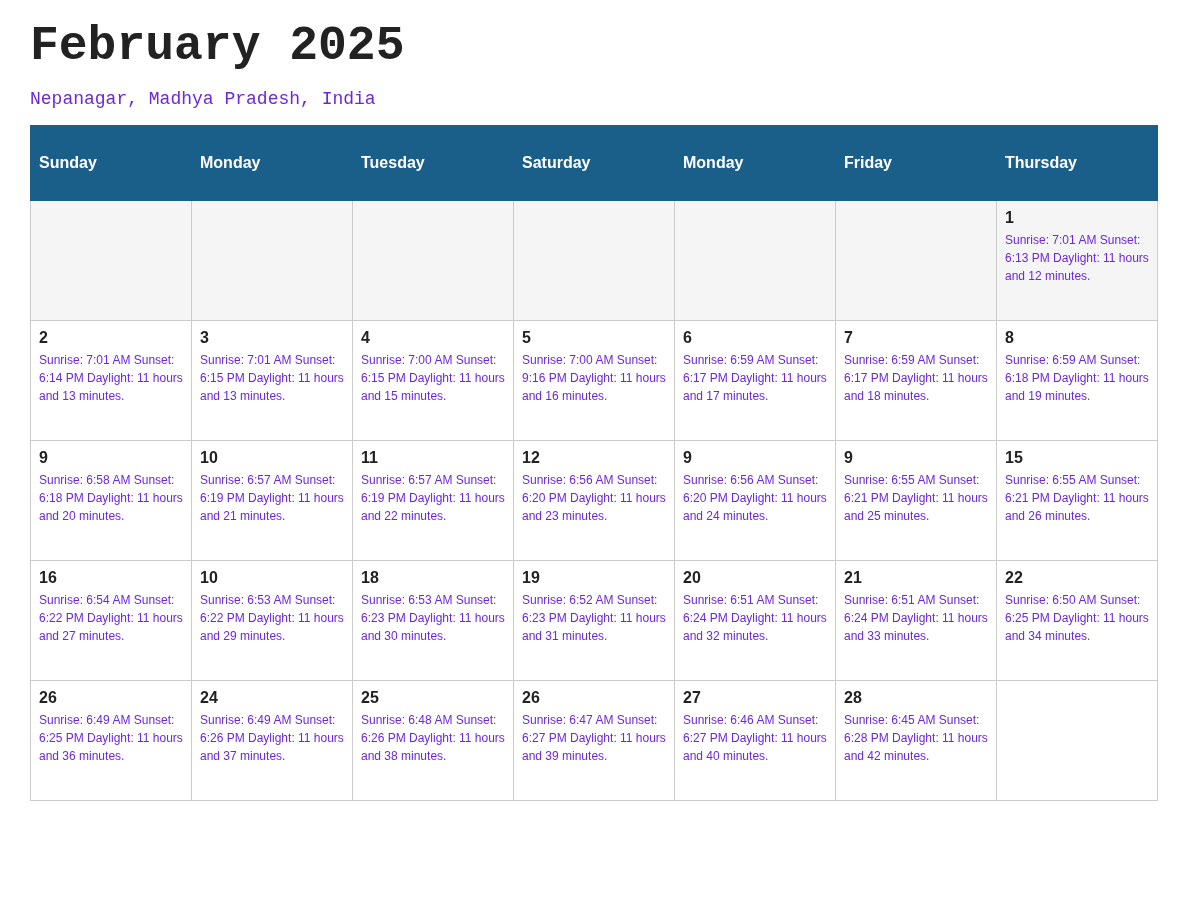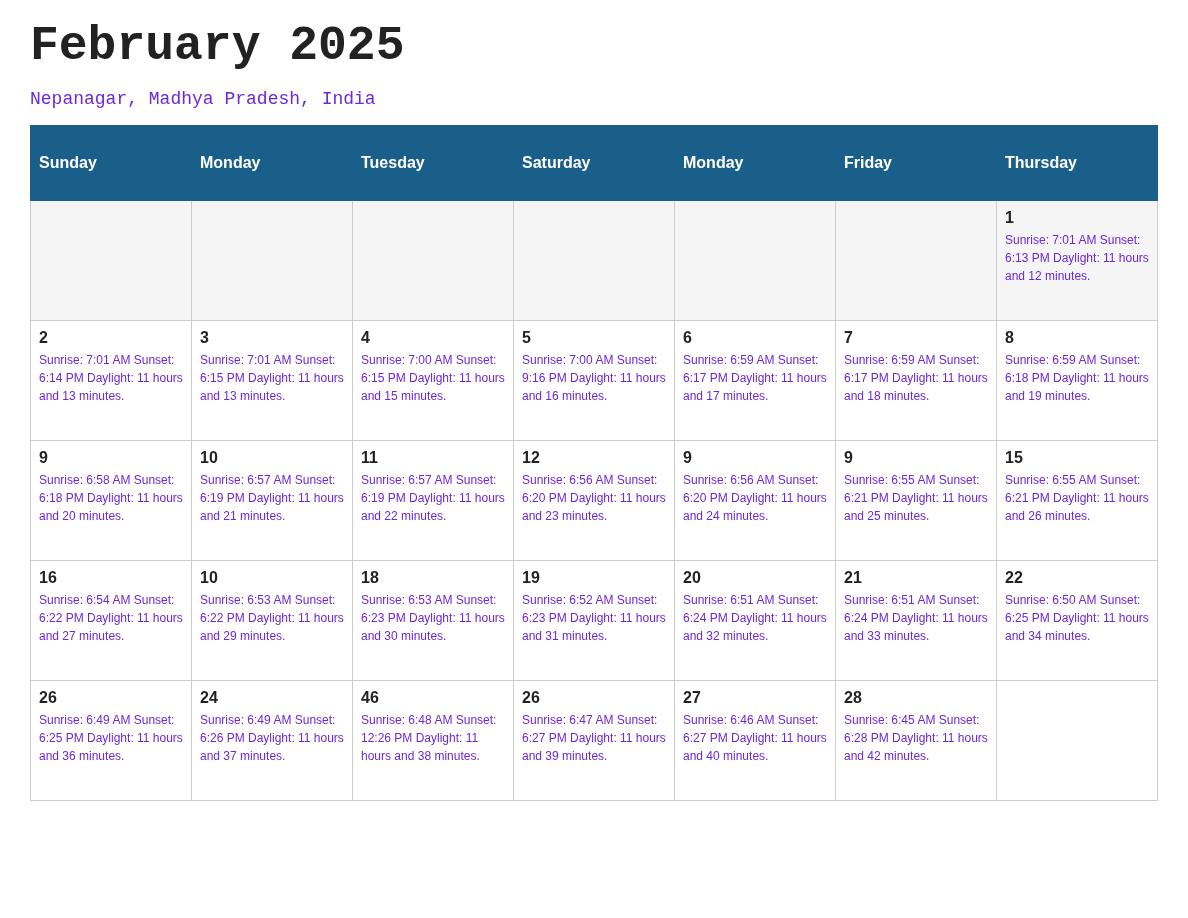--- a/index.html
+++ b/index.html
@@ -281,23 +281,23 @@
 Sunset: 6:25 PM
 Daylight: 11 hours and 36 minutes.</div>
         </td>
         <td>
           <div class="day-number">24</div>
           <div class="day-info">Sunrise: 6:49 AM
 Sunset: 6:26 PM
 Daylight: 11 hours and 37 minutes.</div>
         </td>
         <td>
-          <div class="day-number">46</div>
+          <div class="day-number">25</div>
           <div class="day-info">Sunrise: 6:48 AM
-Sunset: 12:26 PM
+Sunset: 6:26 PM
 Daylight: 11 hours and 38 minutes.</div>
         </td>
         <td>
           <div class="day-number">26</div>
           <div class="day-info">Sunrise: 6:47 AM
 Sunset: 6:27 PM
 Daylight: 11 hours and 39 minutes.</div>
         </td>
         <td>
           <div class="day-number">27</div>

